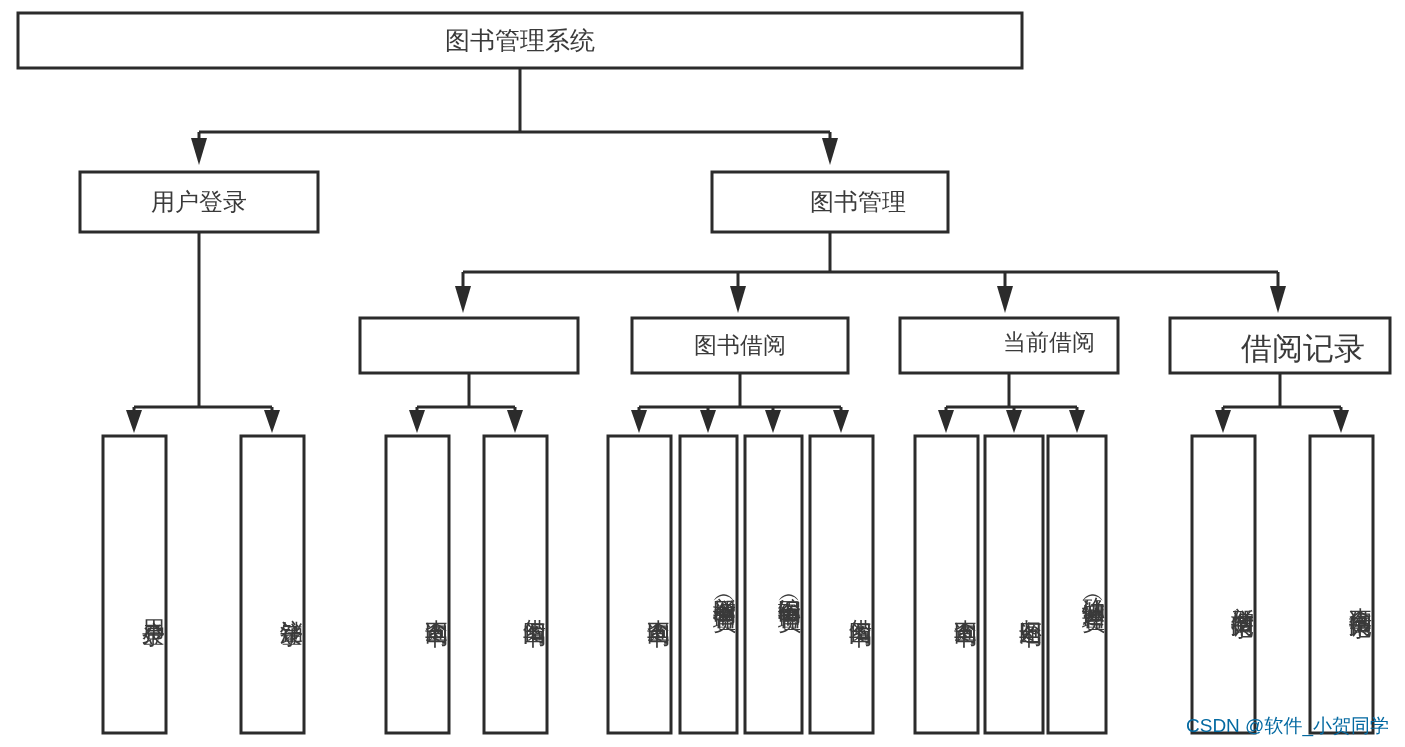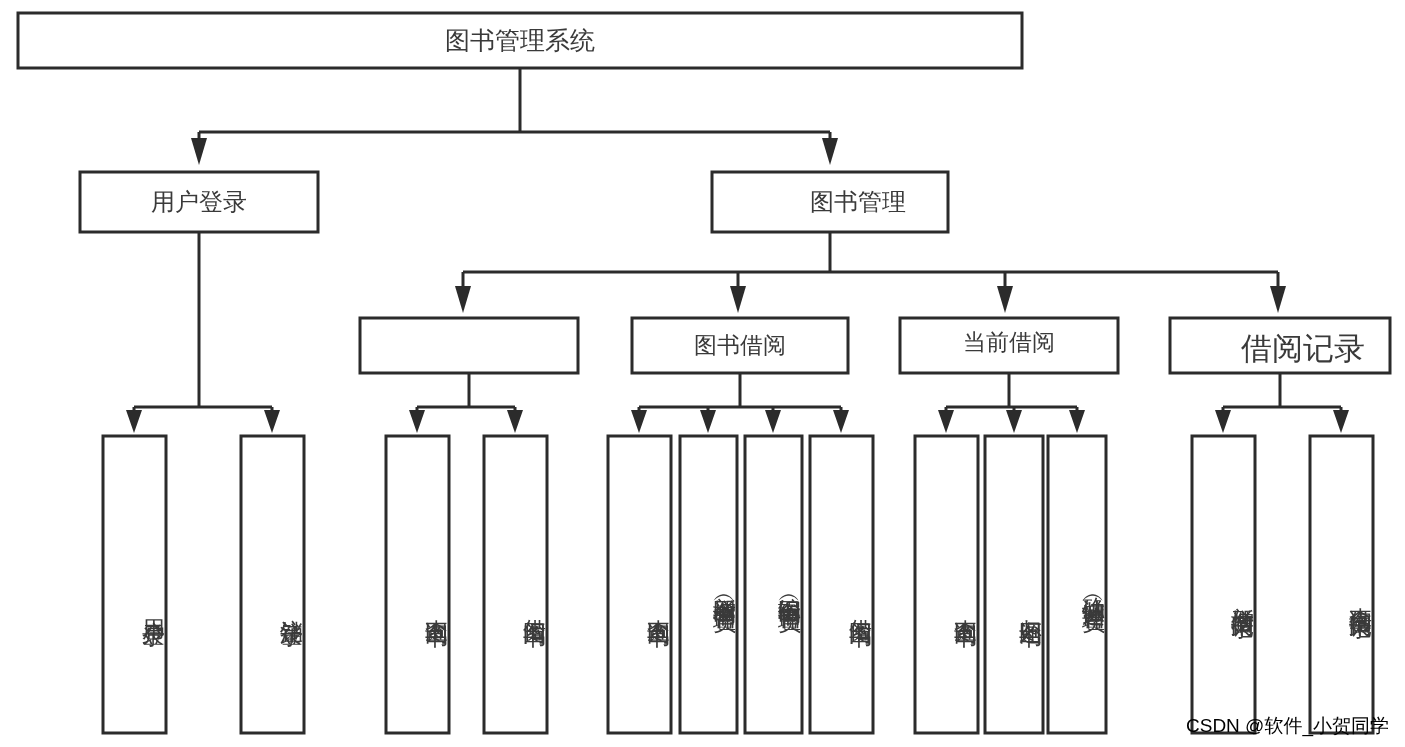--- a/index.html
+++ b/index.html
@@ -66,21 +66,21 @@
     display: flex;
     align-items: center;
     justify-content: center;
     white-space: nowrap;
     pointer-events: none;
   }
   .watermark {
     position: absolute;
     font-family: "Liberation Sans", "DejaVu Sans", sans-serif;
     font-size: 19px;
-    color: #000000;
+    color: #0369a1;
     white-space: nowrap;
     left: 1186px;
     top: 713px;
     pointer-events: none;
   }
 </style>
 </head>
 <body>
 
 <div id="diagram-root">
@@ -188,21 +188,21 @@
     <rect class="node-rect" x="1192" y="436" width="63" height="297"></rect>
     <rect class="node-rect" x="1310" y="436" width="63" height="297"></rect>
   </svg>
 
   <div class="hlabel" style="left:18px; top:13px; width:1004px; height:55px; font-size:25px;">图书管理系统</div>
 
   <div class="hlabel" style="left:80px; top:172px; width:238px; height:60px; font-size:24px;">用户登录</div>
   <div class="hlabel" style="left:740px; top:172px; width:236px; height:60px; font-size:24px;">图书管理</div>
 
   <div class="hlabel" style="left:632px; top:318px; width:216px; height:55px; font-size:23px;">图书借阅</div>
-  <div class="hlabel" style="left:900px; top:318px; width:218px; height:48px; font-size:23px;">当前借阅</div>
+  <div class="hlabel" style="left:900px; top:318px; width:218px; height:48px; font-size:23px;padding-left:40px;">当前借阅</div>
   <div class="hlabel" style="left:1170px; top:318px; width:220px; height:61px; font-size:31px;padding-left:23px;">借阅记录</div>
 
   <div class="vlabel" style="left:103px; top:482px; width:63px; height:245px;">用户登录</div>
   <div class="vlabel" style="left:241px; top:482px; width:63px; height:245px;">注销登录</div>
   <div class="vlabel" style="left:386px; top:482px; width:63px; height:245px;">查询图书</div>
   <div class="vlabel" style="left:484px; top:482px; width:63px; height:245px;">借阅图书</div>
   <div class="vlabel" style="left:608px; top:482px; width:63px; height:245px;">查询图书</div>
   <div class="vlabel" style="left:680px; top:446px; width:57px; height:283px;">新增图书（管理员）</div>
   <div class="vlabel" style="left:745px; top:446px; width:57px; height:283px;">编辑图书（管理员）</div>
   <div class="vlabel" style="left:810px; top:482px; width:63px; height:245px;">借阅图书</div>

